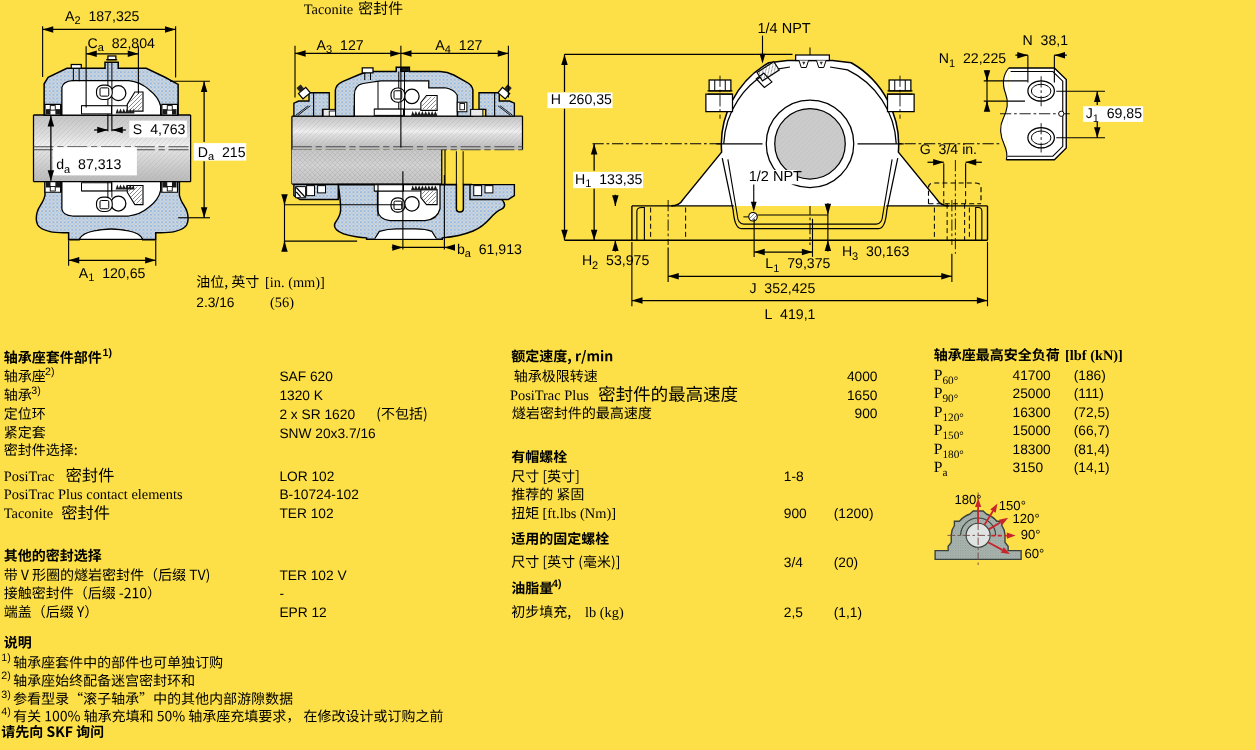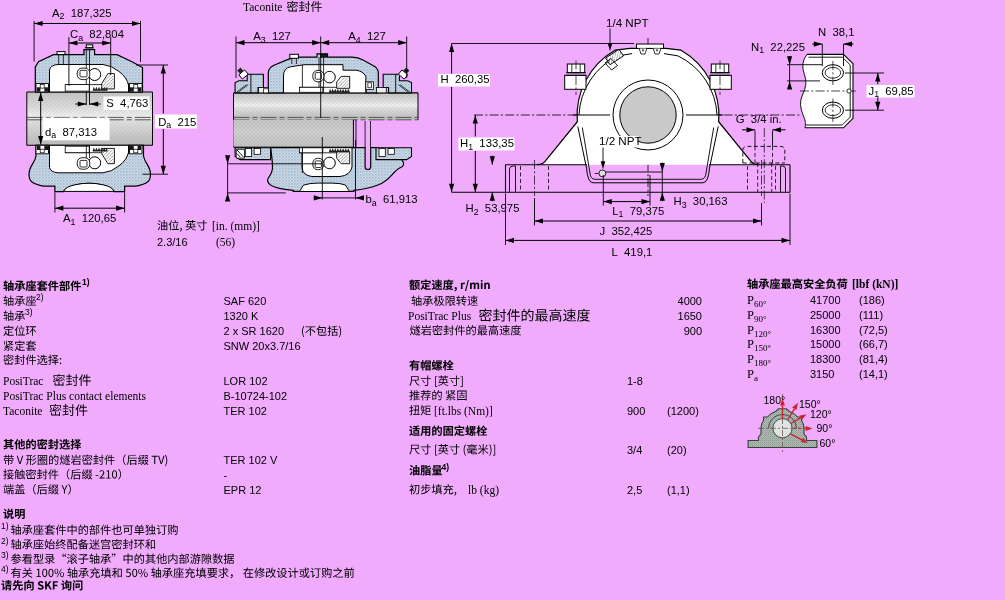--- a/index.html
+++ b/index.html
@@ -1,12 +1,12 @@
 <!DOCTYPE html>
-<html><head><meta charset="utf-8"><style>html,body{margin:0;padding:0;background:#fff}#pg{position:relative;width:1005px;height:600px;background:#f0abfc;overflow:hidden}</style></head><body>
+<html><head><meta charset="utf-8"><style>html,body{margin:0;padding:0;background:#fff}#pg{position:relative;width:1005px;height:600px;background:#fde047;overflow:hidden}</style></head><body>
 <div id="pg"><svg width="1005" height="600" viewBox="0 0 1005 600">
       <defs>
 <linearGradient id="shg" x1="0" y1="0" x2="0" y2="1">
 <stop offset="0" stop-color="#c3c3c3"></stop>
           <stop offset="0.3" stop-color="#dcdcdc"></stop>
 <stop offset="0.46" stop-color="#efefef"></stop>
           <stop offset="0.55" stop-color="#dedede"></stop>
 <stop offset="0.8" stop-color="#c9c9c9"></stop>
           <stop offset="1" stop-color="#bababa"></stop>
 </linearGradient>

